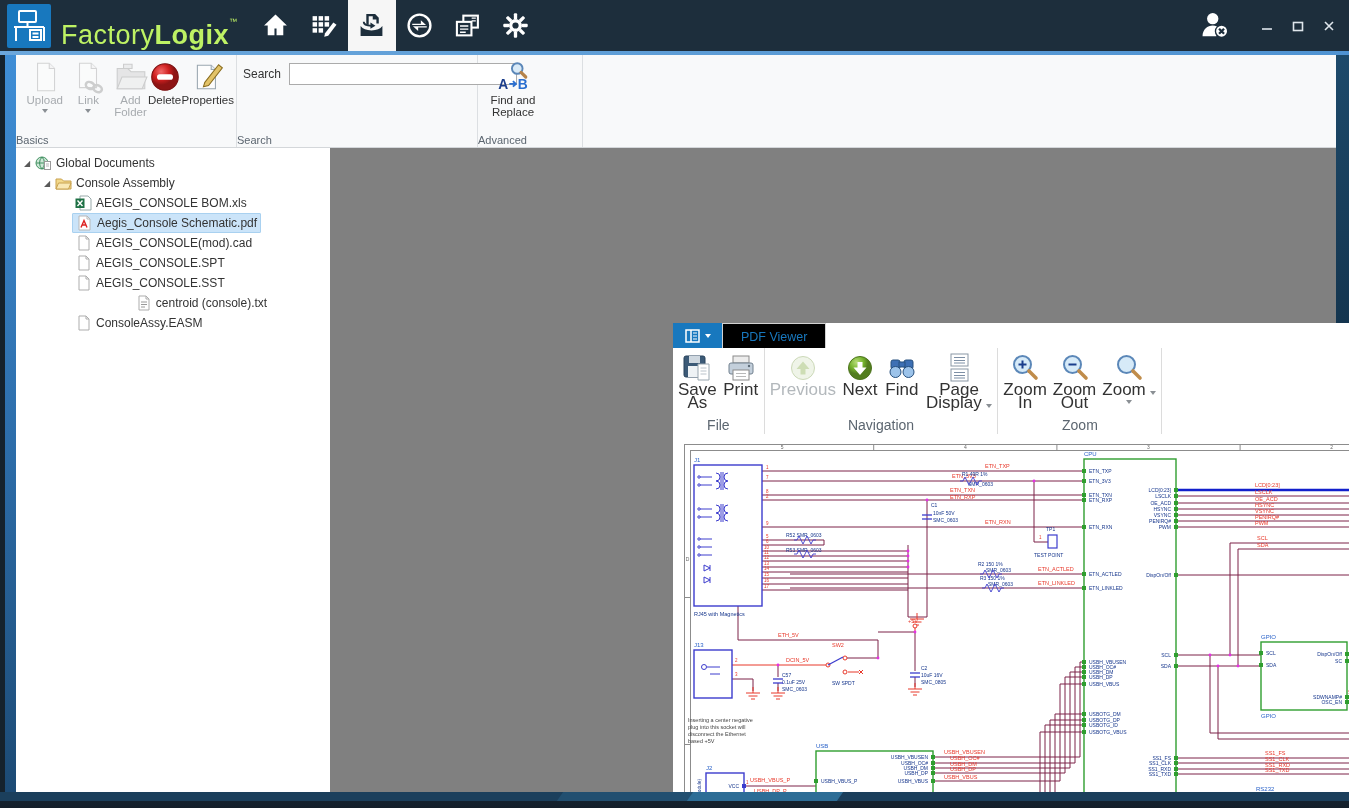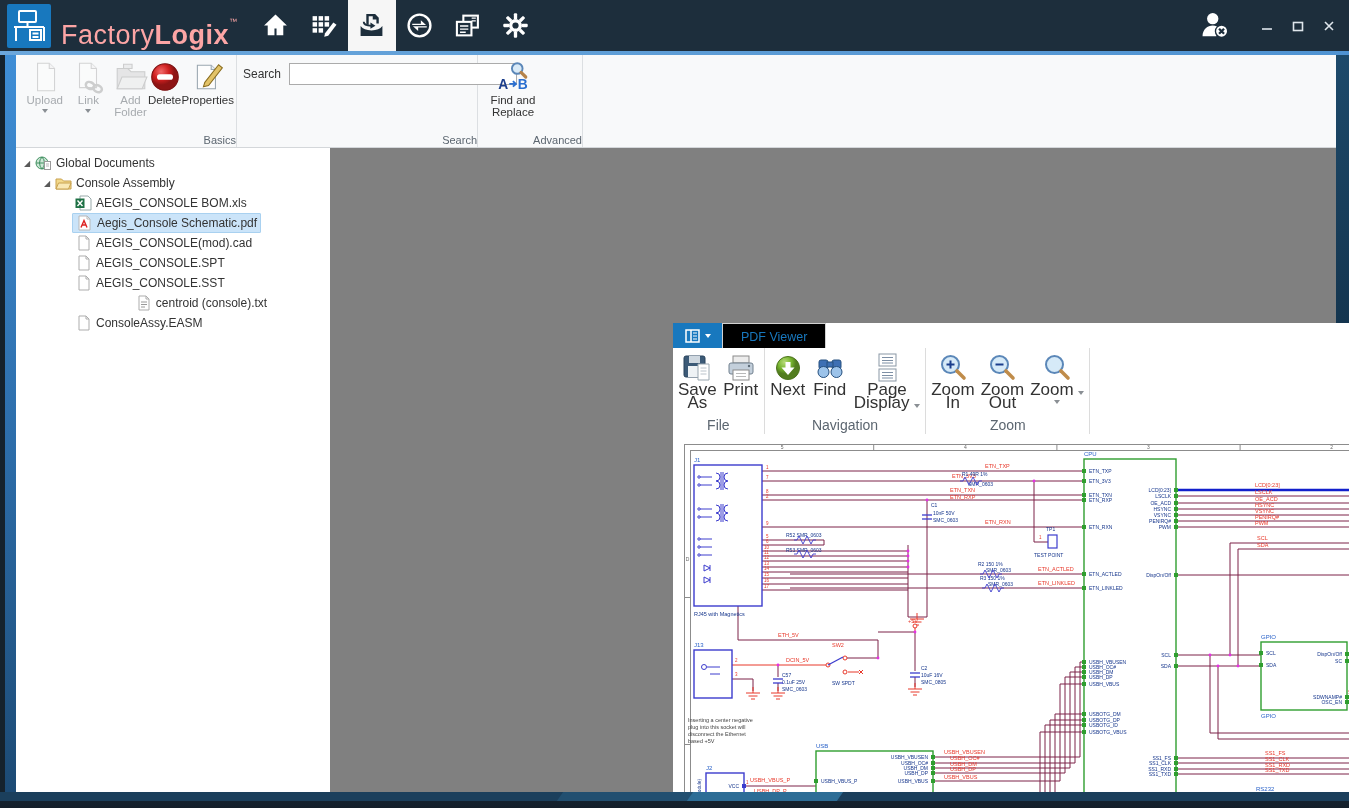--- a/index.html
+++ b/index.html
@@ -1,34 +1,34 @@
 <!DOCTYPE html>
 <html><head>
 <meta charset="utf-8">
 <style>
   html,body{margin:0;padding:0;background:#222;}
   .app{position:relative;width:1349px;height:808px;overflow:hidden;
        font-family:"Liberation Sans","DejaVu Sans",sans-serif;background:#808080;}
   
   .titlebar{position:absolute;left:0;top:0;width:1349px;height:51px;background:#1d2e3c;display:flex;align-items:center;}
   .logo-tile{width:44px;height:44px;background:#1878be;margin-left:7px;border-radius:2px;flex:none;}
-  .brand{color:#fca5a5;font-size:27px;margin-left:10px;letter-spacing:.5px;white-space:nowrap;margin-top:16px;}
+  .brand{color:#bef264;font-size:27px;margin-left:10px;letter-spacing:.5px;white-space:nowrap;margin-top:16px;}
   .brand b{font-weight:bold;}
   .brand sup{font-size:8px;vertical-align:20px;}
   .navicons{display:flex;height:51px;margin-left:14px;}
   .nav-btn{width:48px;height:51px;display:flex;align-items:center;justify-content:center;color:#fff;cursor:pointer;}
   .nav-btn.active{background:#f6f6f6;color:#1d2e3c;}
   .tb-right{margin-left:auto;display:flex;align-items:center;color:#fff;}
   .user-btn{margin-right:24px;}
   .winbtn{width:22px;height:22px;display:flex;align-items:center;justify-content:center;margin-right:9px;color:#dfe6ec;}
   .accent{position:absolute;left:0;top:51px;width:1349px;height:4px;background:linear-gradient(90deg,#6ba7dc,#5b9bd5 60%,#4f93d2);}
   
   .ribbon{position:absolute;left:16px;top:55px;width:1320px;height:92px;background:#f8f9fa;border-bottom:1px solid #d4d7da;display:flex;}
   .rgroup{position:relative;height:92px;border-right:1px solid #dcdfe2;display:flex;align-items:flex-start;padding:0 2px;}
-  .rgroup-label{position:absolute;left:0;right:0;bottom:1px;text-align:right;font-size:11px;color:#5c6670;}
+  .rgroup-label{position:absolute;left:0;right:0;bottom:1px;text-align:left;font-size:11px;color:#5c6670;}
   .rbtn{display:flex;flex-direction:column;align-items:center;padding-top:5px;font-size:11.5px;color:#333;line-height:12px;text-align:center;cursor:pointer;}
   .rbtn .ricon{width:34px;height:34px;}
   .rbtn.disabled{color:#a7abaf;margin-left:8px;}
   .rbtn.disabled .ricon{filter:grayscale(1) opacity(.45);}
   .caret{display:inline-block;width:0;height:0;border-left:3.5px solid transparent;border-right:3.5px solid transparent;border-top:4px solid currentColor;margin-top:3px;color:#8a8f94;}
   .searchrow{display:flex;align-items:center;margin-top:8px;}
   .searchrow label{font-size:12px;color:#333;margin:0 8px 0 4px;}
   .searchrow input{width:220px;height:20px;border:1px solid #ababab;font-size:12px;padding:0 3px;outline:none;}
   
   .border-left-dark{position:absolute;left:0;top:55px;width:5px;height:737px;background:#15222d;}
@@ -430,20 +430,29 @@
                   <circle cx="24" cy="14" r="1.2" fill="#5d6b77"></circle>
                   <rect x="8" y="18" width="16" height="10" fill="#fff" stroke="#8a8a8a"></rect>
                   <path d="M11 21.5h10M11 24.5h10" stroke="#b9b9b9"></path>
                 </svg>
               </span>
               <span>Print</span>
             </div>
             <div class="tgroup-label">File</div>
           </div>
           <div class="tgroup">
+            <div class="tbtn disabled">
+              <span class="ticon32">
+                <svg viewBox="0 0 32 32" width="32" height="32">
+                  <circle cx="16" cy="16" r="11.5" fill="#eff4e8" stroke="#ccd9b8"></circle>
+                  <path d="M16 9.5l6.5 7.5h-4v5.5h-5V17h-4z" fill="#cdddb4"></path>
+                </svg>
+              </span>
+              <span>Previous</span>
+            </div>
             <div class="tbtn">
               <span class="ticon32">
                 <svg viewBox="0 0 32 32" width="32" height="32">
                   <defs>
                     <radialGradient id="gg" cx="35%" cy="25%">
                       <stop offset="0%" stop-color="#b8dc7a"></stop>
                       <stop offset="60%" stop-color="#76b42e"></stop>
                       <stop offset="100%" stop-color="#527d1e"></stop>
                     </radialGradient>
                   </defs>

